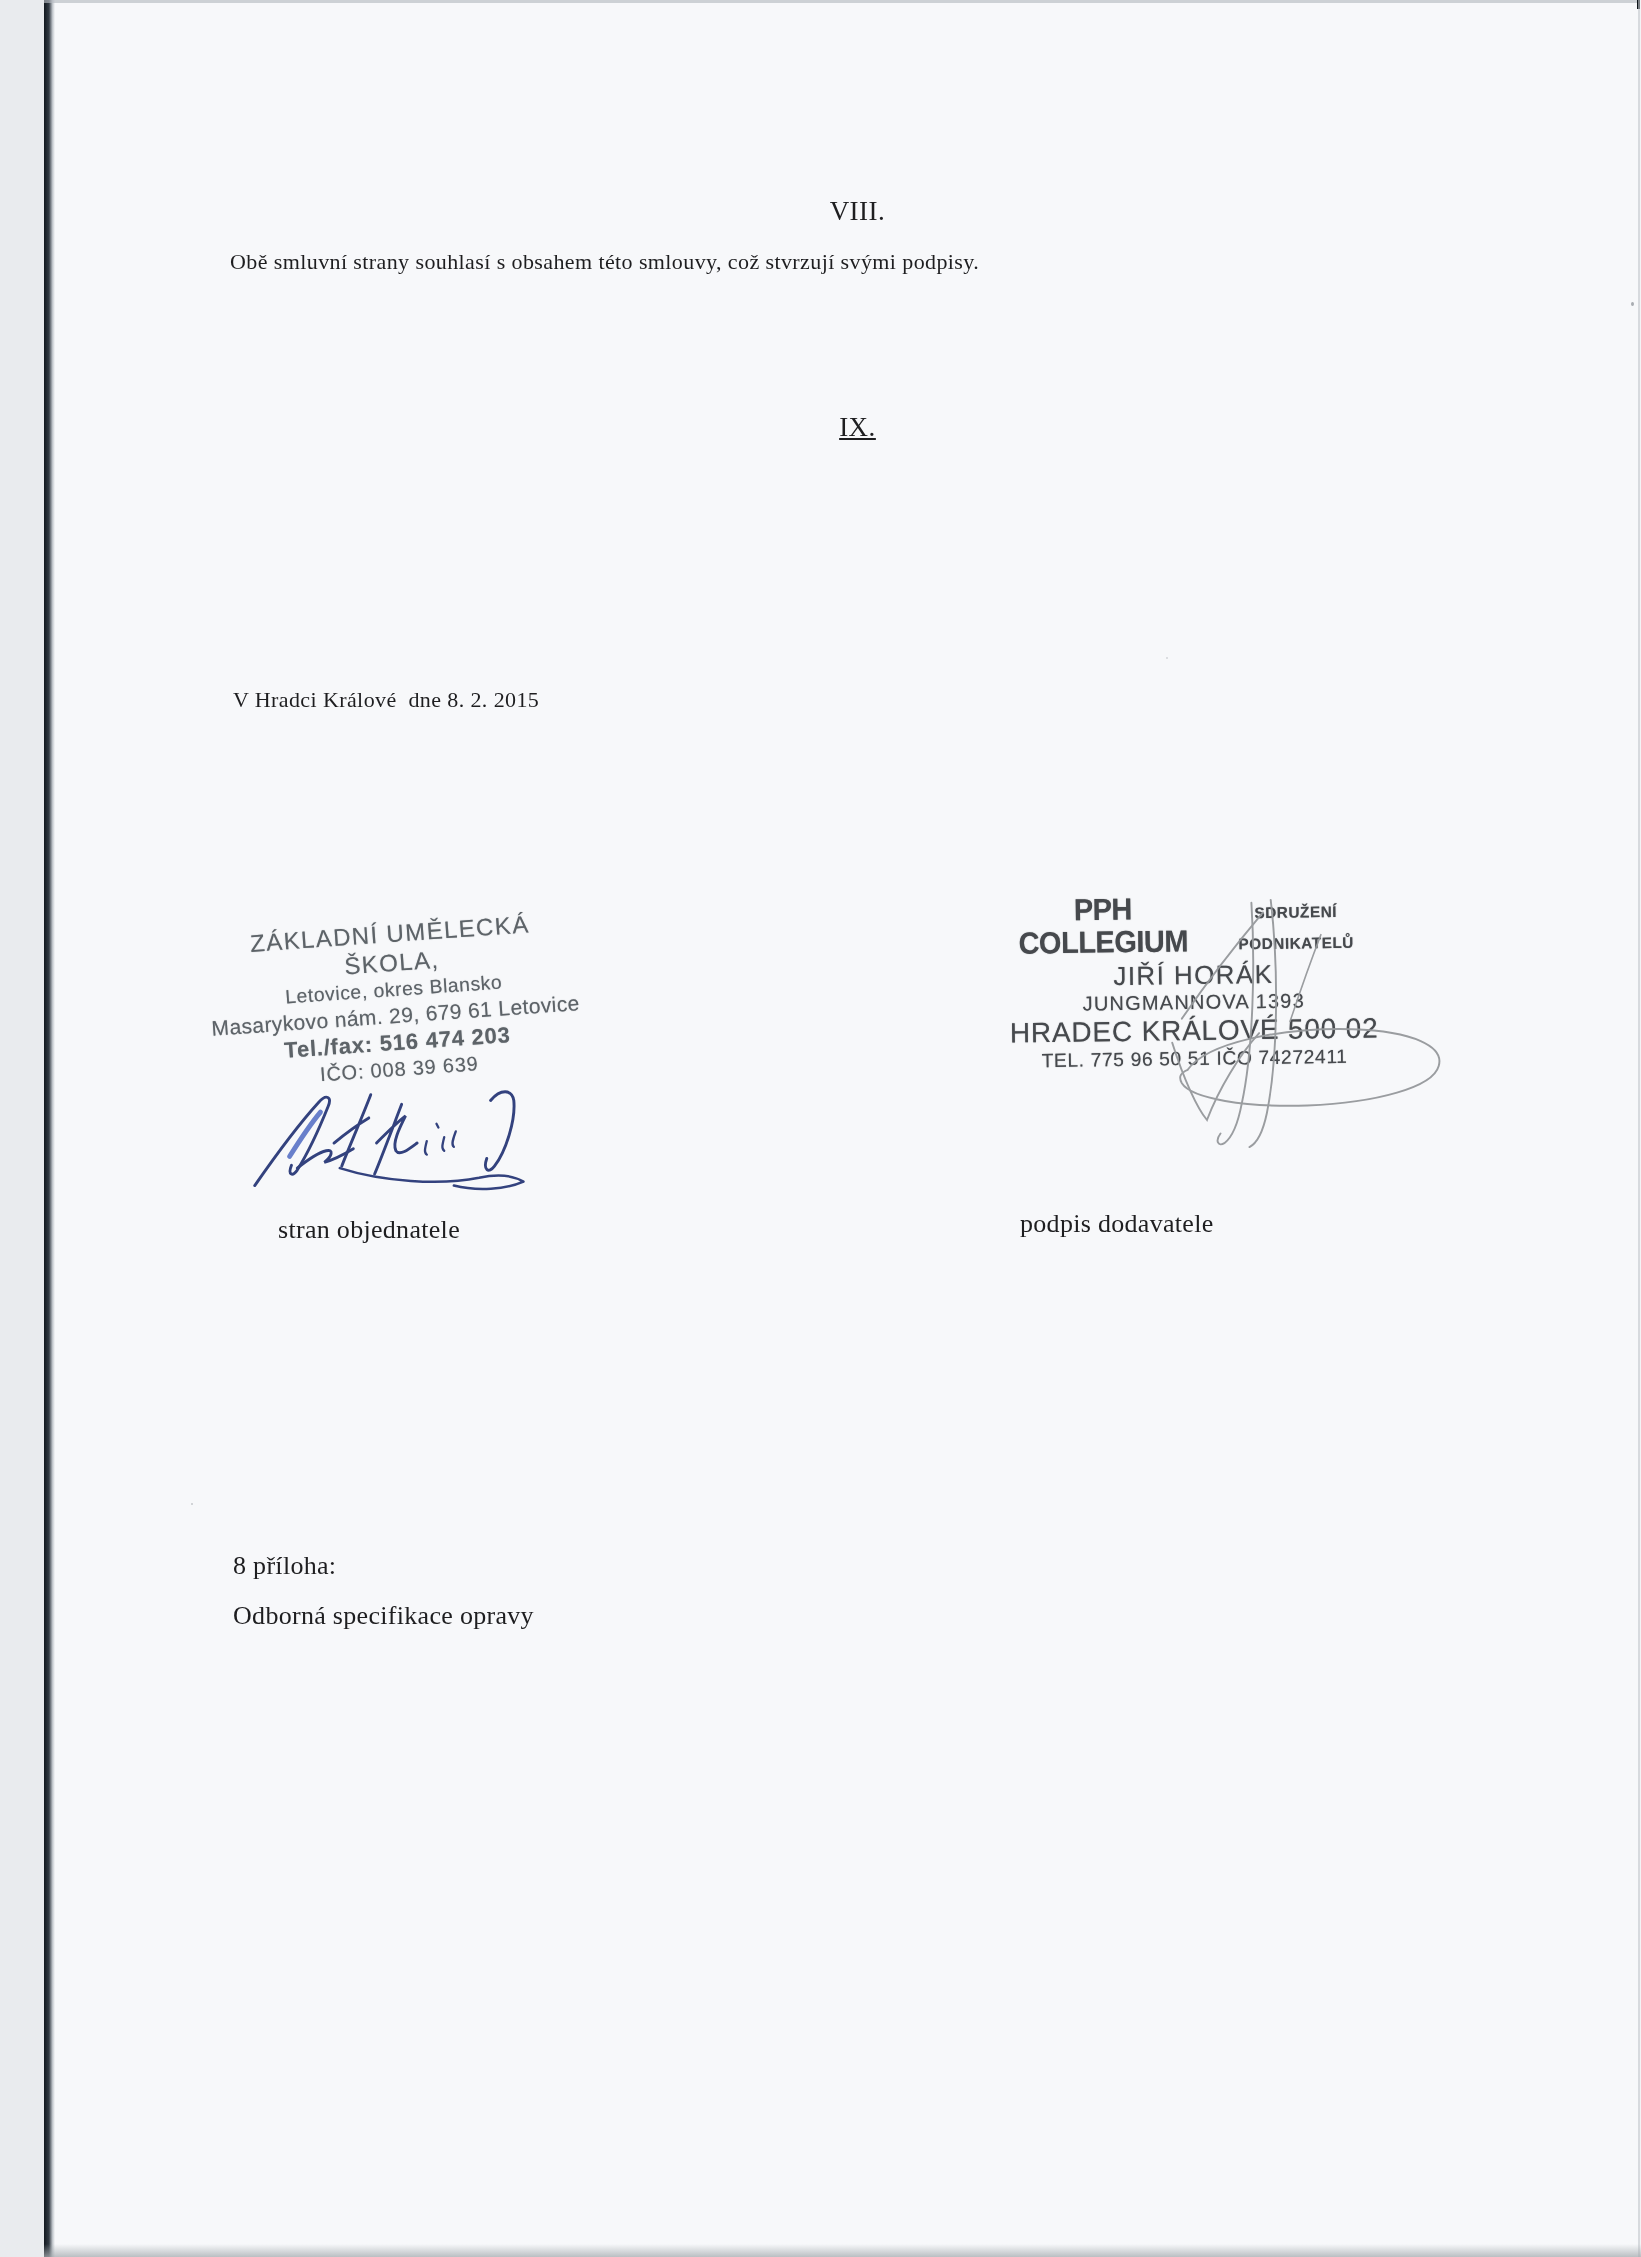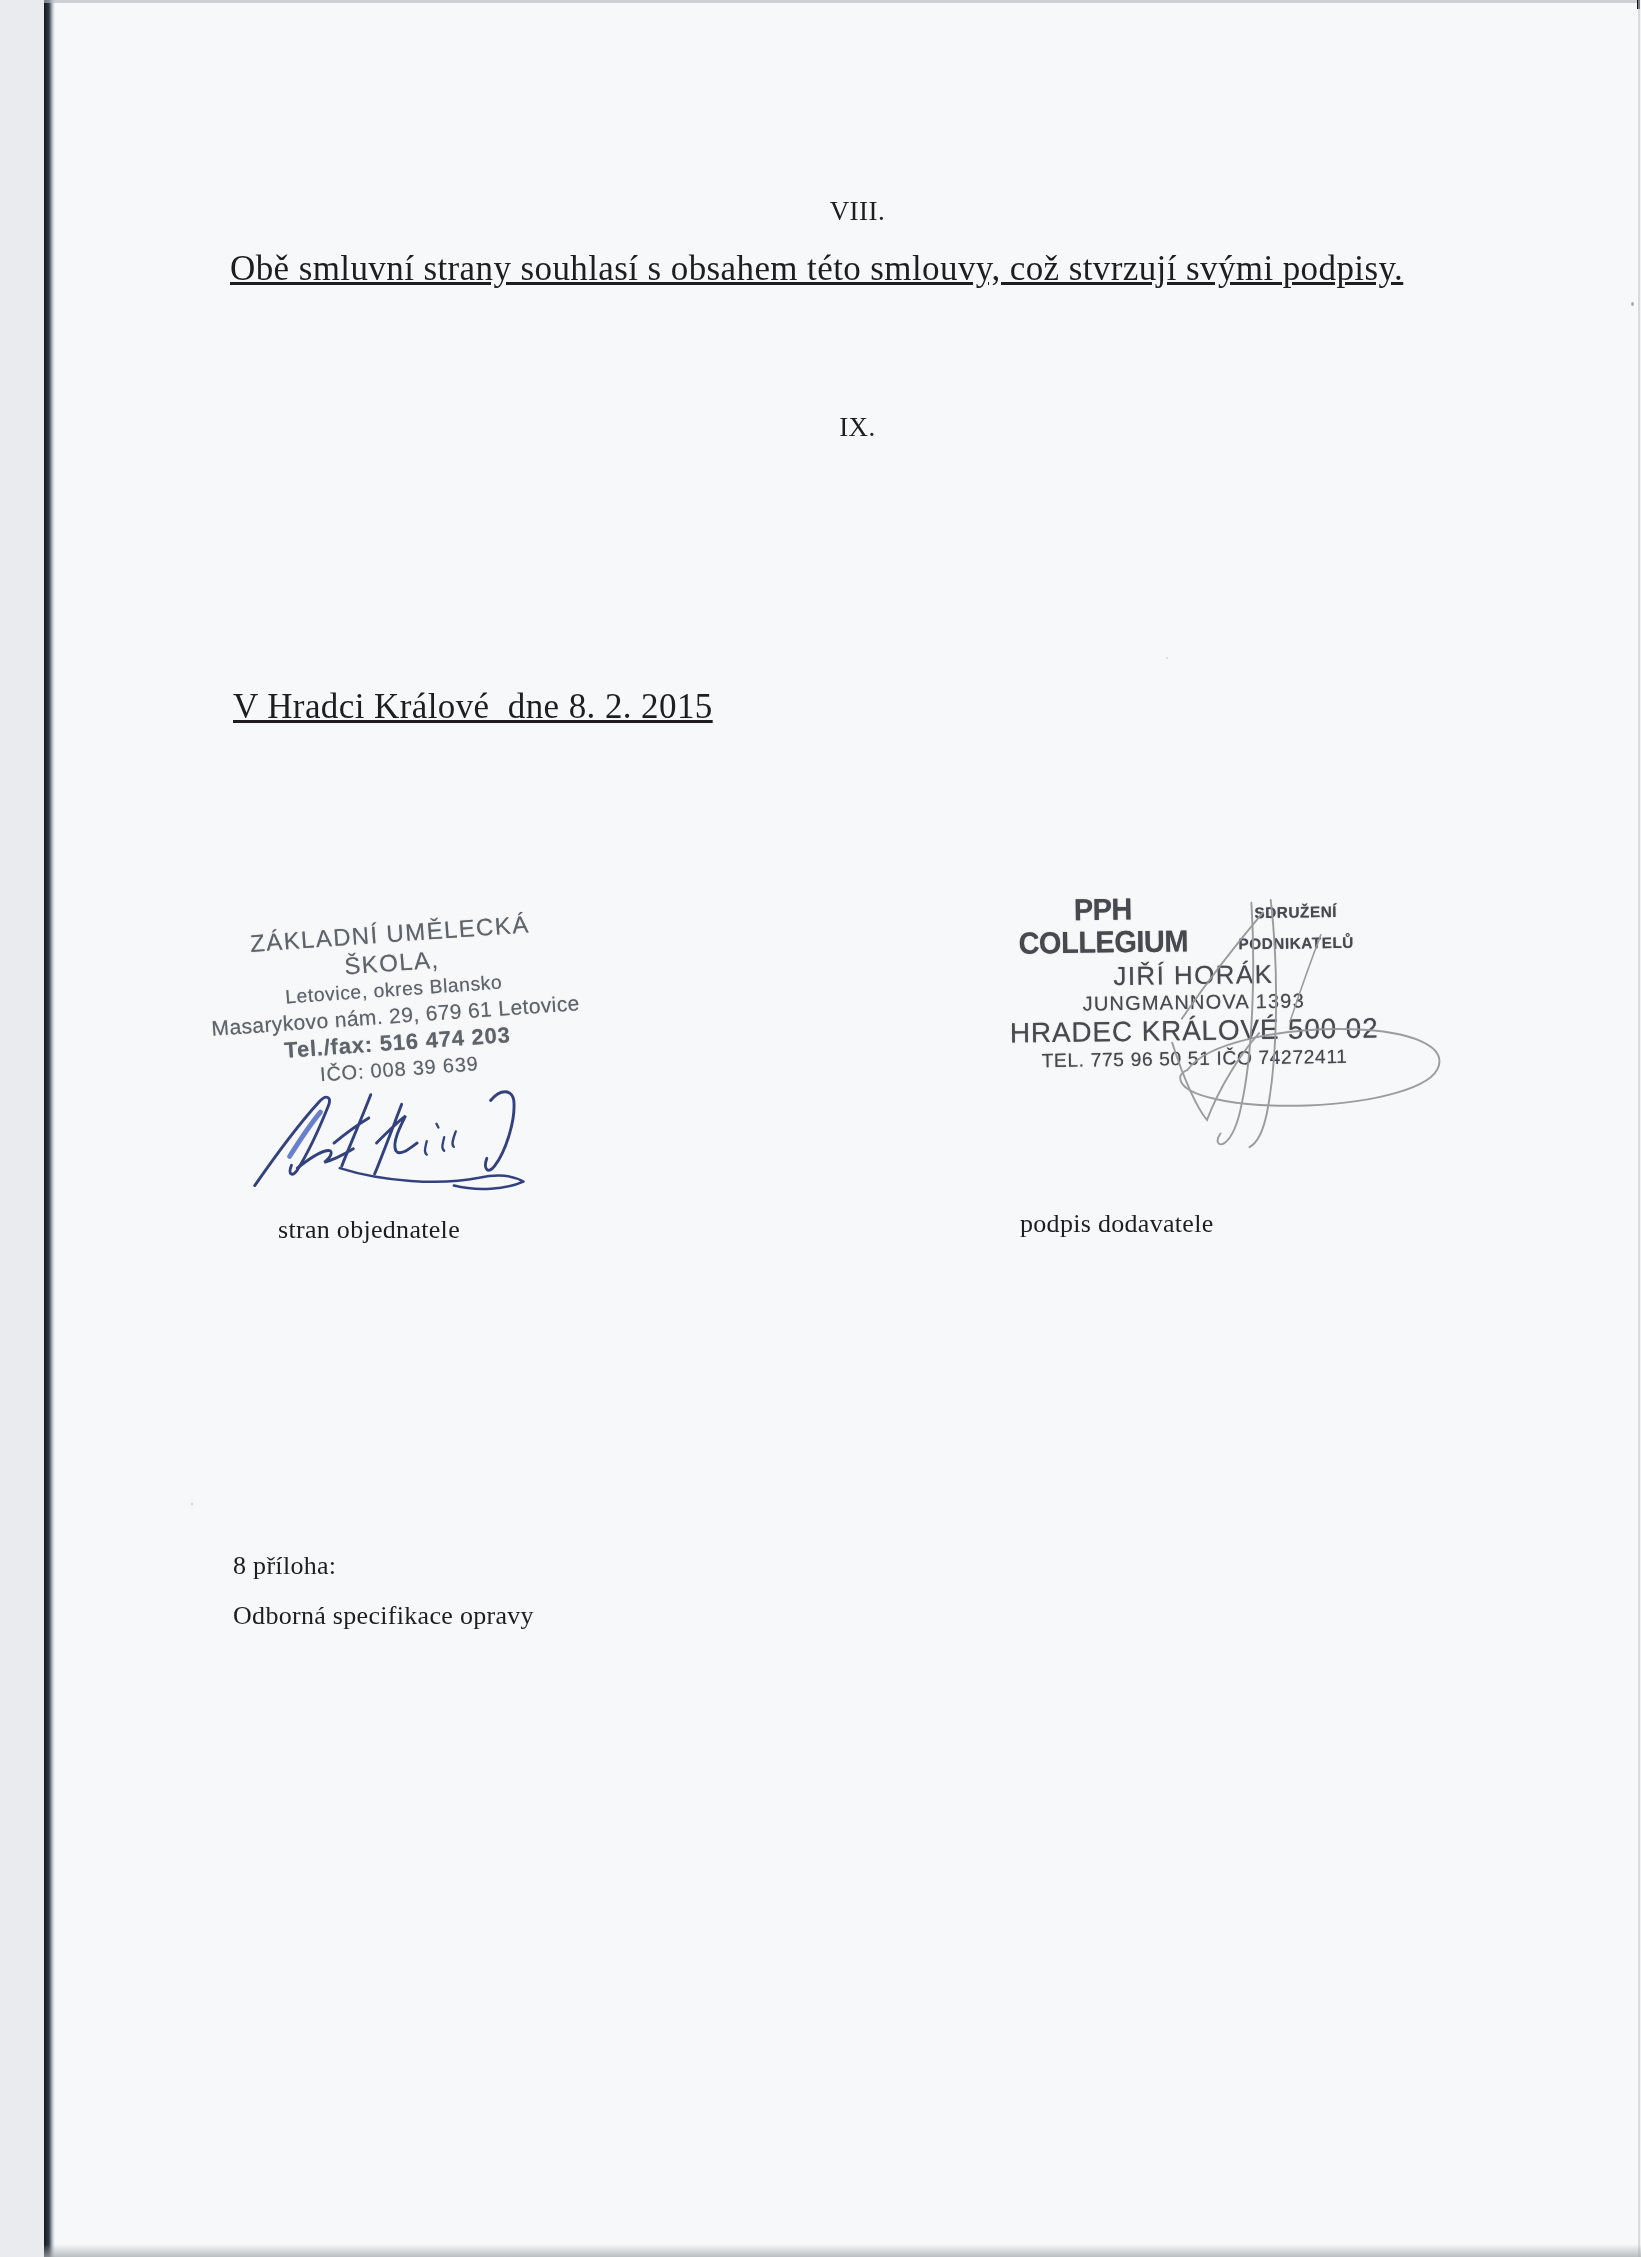--- a/index.html
+++ b/index.html
@@ -14,21 +14,21 @@
   .edge-top    { position:absolute; left:0; top:0; width:100%; height:2.9px; background:#b7bcc2; opacity:.65; }
   .corner-tr   { position:absolute; right:0; top:0; width:48px; height:8.7px; background:#0d1318; }
   .paper-edge-right { position:absolute; left:1594px; top:0; width:1.9px; height:100%; background:#c2c7cb; opacity:.6; }
   .strip-right { position:absolute; left:1596px; top:0; width:45px; height:100%; background:#f3f4f6; }
   .edge-bottom { position:absolute; left:0; bottom:0; width:100%; height:12.6px;
                  background:linear-gradient(180deg,rgba(166,172,176,0) 0%,#a6acb0 100%); opacity:.75; }
   .speck { position:absolute; border-radius:50%; background:#6a7076; }
   
   .heading { position:absolute; left:186px; width:1255px; text-align:center;
              font-size:27px; letter-spacing:0.5px; }
-  .para    { position:absolute; left:186px; font-size:35px; letter-spacing:0.4px; white-space:pre;text-decoration:underline; }
+  .para    { position:absolute; left:186px; font-size:22px; letter-spacing:0.4px; white-space:pre; }
   .label   { position:absolute; font-size:26px; letter-spacing:0.3px; }
   
   .stamp { position:absolute; text-align:center; font-family:"Liberation Sans", sans-serif; }
   .stamp-buyer { left:162px; top:919px; width:377px; transform:rotate(-4deg);
                  color:#5d6368; text-shadow:0 0 1px rgba(93,99,104,.55); }
   .stamp-buyer .l1 { font-size:24px; letter-spacing:1.4px; line-height:29px; }
   .stamp-buyer .l2 { font-size:19.3px; letter-spacing:0.6px; line-height:25px; }
   .stamp-buyer .l3 { font-size:21px; letter-spacing:0.4px; line-height:27px; }
   .stamp-buyer .l4 { font-size:22px; font-weight:bold; letter-spacing:0.8px; line-height:27px; }
   .stamp-buyer .l5 { font-size:20px; letter-spacing:0.8px; line-height:26px; }
@@ -55,21 +55,21 @@
   <div class="strip-right"></div>
   <div class="paper-edge-right"></div>
   <div class="edge-bottom"></div>
   <div class="speck" style="left:1587px; top:302px; width:2.9px; height:3.9px; opacity:.55;"></div>
   <div class="speck" style="left:147px; top:1503px; width:1.9px; height:1.9px; opacity:.35;"></div>
   <div class="speck" style="left:1122px; top:657px; width:1.9px; height:1.9px; opacity:.25;"></div>
 
   <div class="heading" style="top:196px;">VIII.</div>
   <div class="para" style="top:249px;">Obě smluvní strany souhlasí s obsahem této smlouvy, což stvrzují svými podpisy.</div>
 
-  <div class="heading" style="top:412px;">IX.</div>
+  <div class="heading" style="top:412px;text-decoration:underline;">IX.</div>
 
   <div class="para" style="top:687px; left:189px;">V Hradci Králové  dne 8. 2. 2015</div>
 
   <div class="stamp stamp-buyer">
     <div class="l1">ZÁKLADNÍ UMĚLECKÁ ŠKOLA,</div>
     <div class="l2">Letovice, okres Blansko</div>
     <div class="l3">Masarykovo nám. 29, 679 61 Letovice</div>
     <div class="l4">Tel./fax: 516 474 203</div>
     <div class="l5">IČO: 008 39 639</div>
   </div>

